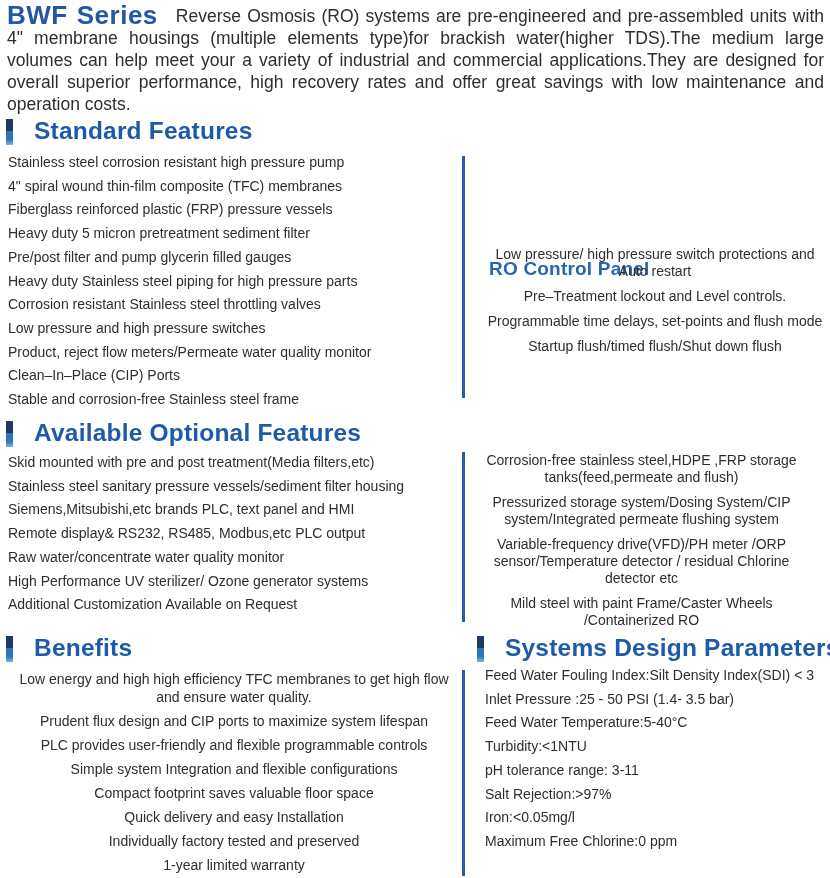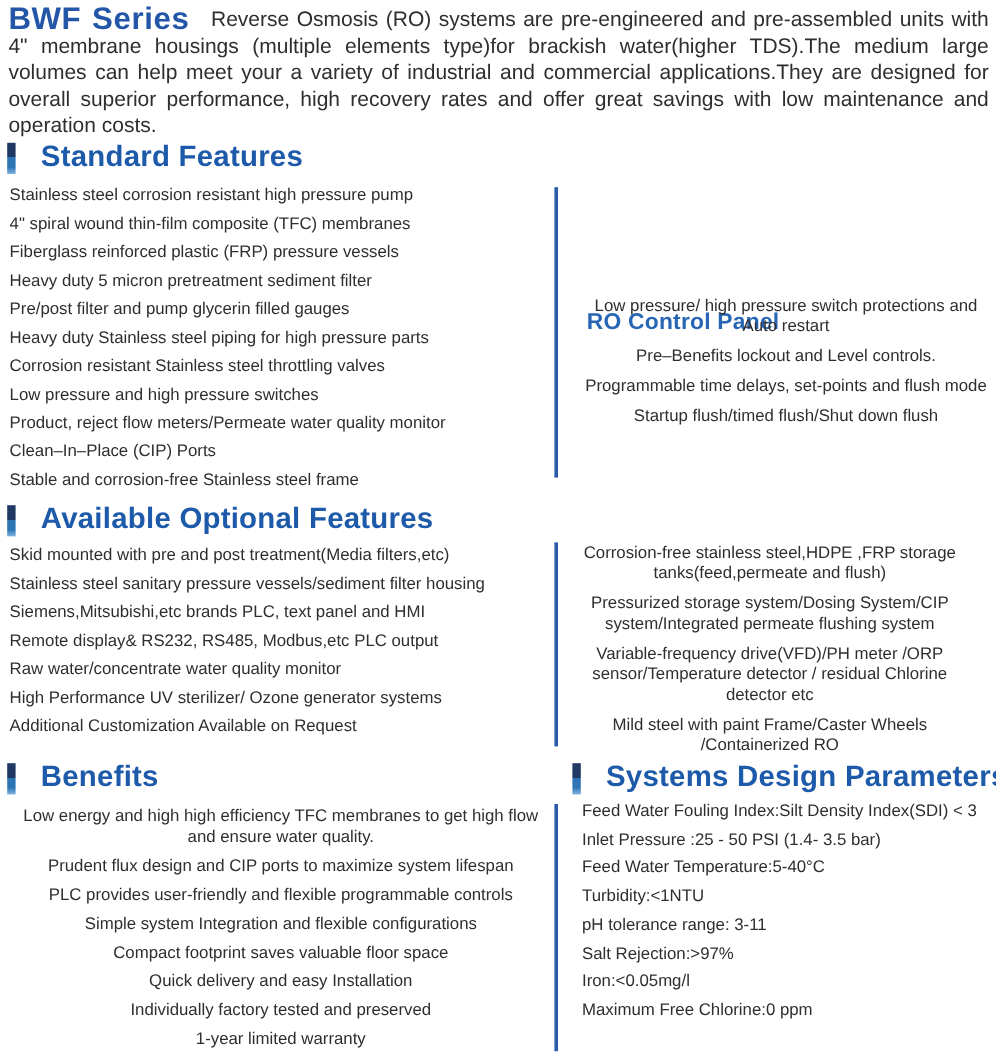--- a/index.html
+++ b/index.html
@@ -77,21 +77,21 @@
     <div class="li">Low pressure and high pressure switches</div>
     <div class="li">Product, reject flow meters/Permeate water quality monitor</div>
     <div class="li">Clean–In–Place (CIP) Ports</div>
     <div class="li">Stable and corrosion-free Stainless steel frame</div>
   </div>
 
   <div class="vline abs" style="left:462px;top:156px;height:242px"></div>
   <div class="ro-title abs" style="left:489px;top:216px">RO Control Panel</div>
   <div class="plist abs" style="left:485px;top:246px;width:340px">
     <p class="pli">Low pressure/ high pressure switch protections and Auto restart</p>
-    <p class="pli">Pre–Benefits lockout and Level controls.</p>
+    <p class="pli">Pre–Treatment lockout and Level controls.</p>
     <p class="pli">Programmable time delays, set-points and flush mode</p>
     <p class="pli">Startup flush/timed flush/Shut down flush</p>
   </div>
 
   <div class="sec-header abs" style="left:6px;top:417px">
     <span class="sec-bar"></span>
     <span class="sec-title">Available Optional Features</span>
   </div>
   <div class="list abs" style="left:8px;top:451px;width:450px">
     <div class="li">Skid mounted with pre and post treatment(Media filters,etc)</div>

